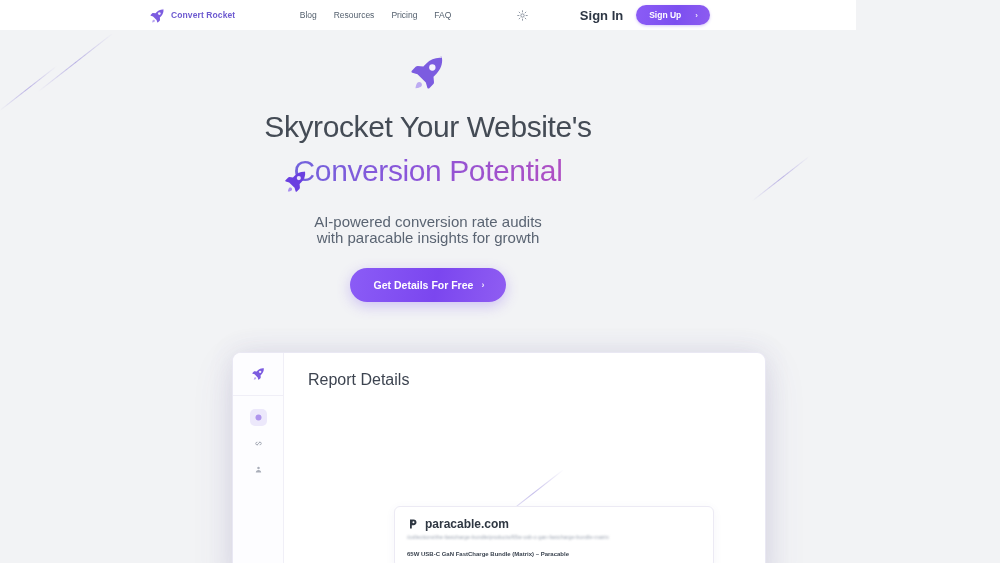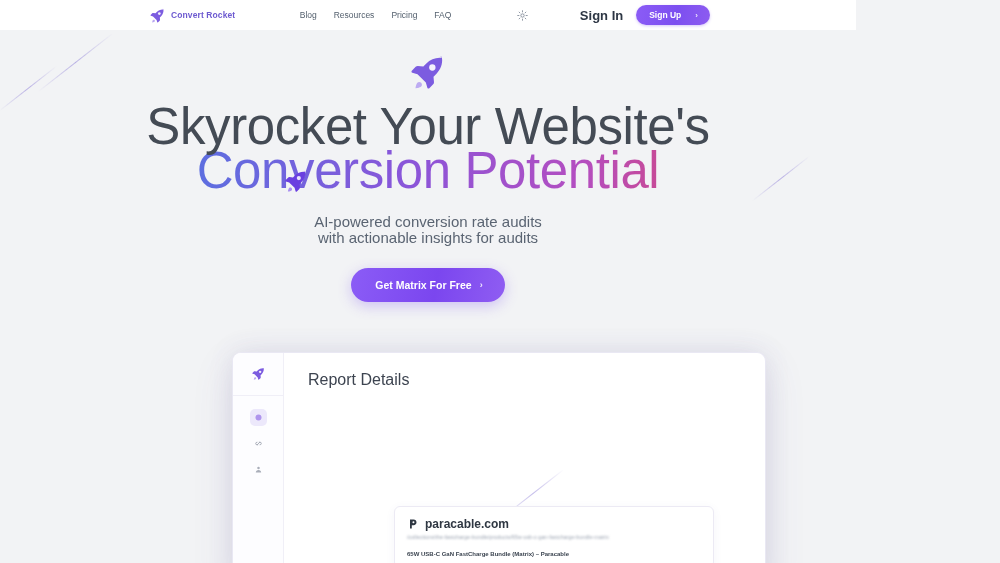--- a/index.html
+++ b/index.html
@@ -48,21 +48,21 @@
     font-family: inherit; cursor: pointer;
     box-shadow: 0 1px 3px rgba(124,79,240,.32);
     white-space: nowrap;
   }
   .signup .chev { opacity: .82; font-size: 8px; }
 
   
   .hero { position: relative; z-index: 2; text-align: center; padding-top: 22px; }
   .hero-rocket { width: 40px; height: 40px; margin: 0 auto 14px; display: block; }
   h1.hero-title {
-    font-size: 51px; line-height: 42px; font-weight: 400;
+    font-size: 30px; line-height: 42px; font-weight: 400;
     color: #444b55; letter-spacing: -0.4px;
   }
   .hero-title .line2 {
     display: block; margin-top: 2px; font-weight: 500;
     background: linear-gradient(90deg, #2f7ae5 0%, #5b6fe0 22%, #8b55d9 48%, #b44ec0 68%, #d9466f 86%, #e8434a 100%);
     -webkit-background-clip: text; background-clip: text; color: transparent;
   }
   .hero-sub {
     margin-top: 22px;
     font-size: 15px; line-height: 16px; color: #5a6472; font-weight: 400;
@@ -193,26 +193,26 @@
       <path d="M5.6 18.4c-.8.8-1.1 3.4-1.1 3.4s2.6-.3 3.4-1.1c.6-.6.6-1.6 0-2.3-.7-.6-1.7-.6-2.3 0z" fill="#bdabf2"></path>
     </svg>
 
     <h1 class="hero-title">
       <span>Skyrocket Your Website's</span>
       <span class="line2">Conversion Potential</span>
     </h1>
 
     <p class="hero-sub">
       <span>AI-powered conversion rate audits</span><br>
-      <span>with actionable insights for audits</span>
+      <span>with paracable insights for growth</span>
     </p>
 
     <div class="cta-wrap">
       <button class="cta">
-        <span>Get Matrix For Free</span>
+        <span>Get Details For Free</span>
         <span class="chev">›</span>
       </button>
     </div>
   </div>
 
   <div class="mockup">
 
     <div class="mock-sidebar">
       <svg class="mock-logo" viewBox="0 0 24 24">
         <path d="M20.4 3.6c-3.4-.5-7 .9-9.4 3.3L9.2 8.7l-3.3-.3c-.5 0-1 .2-1.3.5L2.3 11.2c-.4.4-.2 1 .3 1.2l3.1.9 5 5 .9 3.1c.2.5.8.7 1.2.3l2.3-2.3c.3-.3.5-.8.5-1.3l-.3-3.3 1.8-1.8c2.4-2.4 3.8-6 3.3-9.4-.1-.5-.4-.9-1-1z" fill="#7c5ce0"></path>

